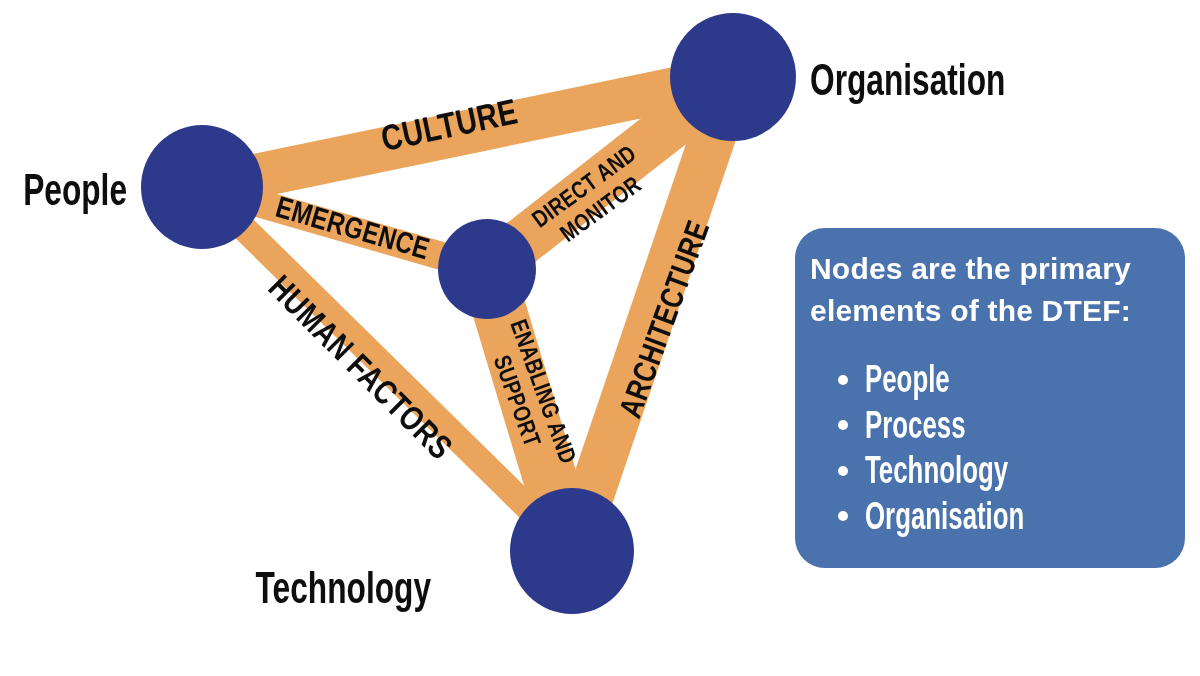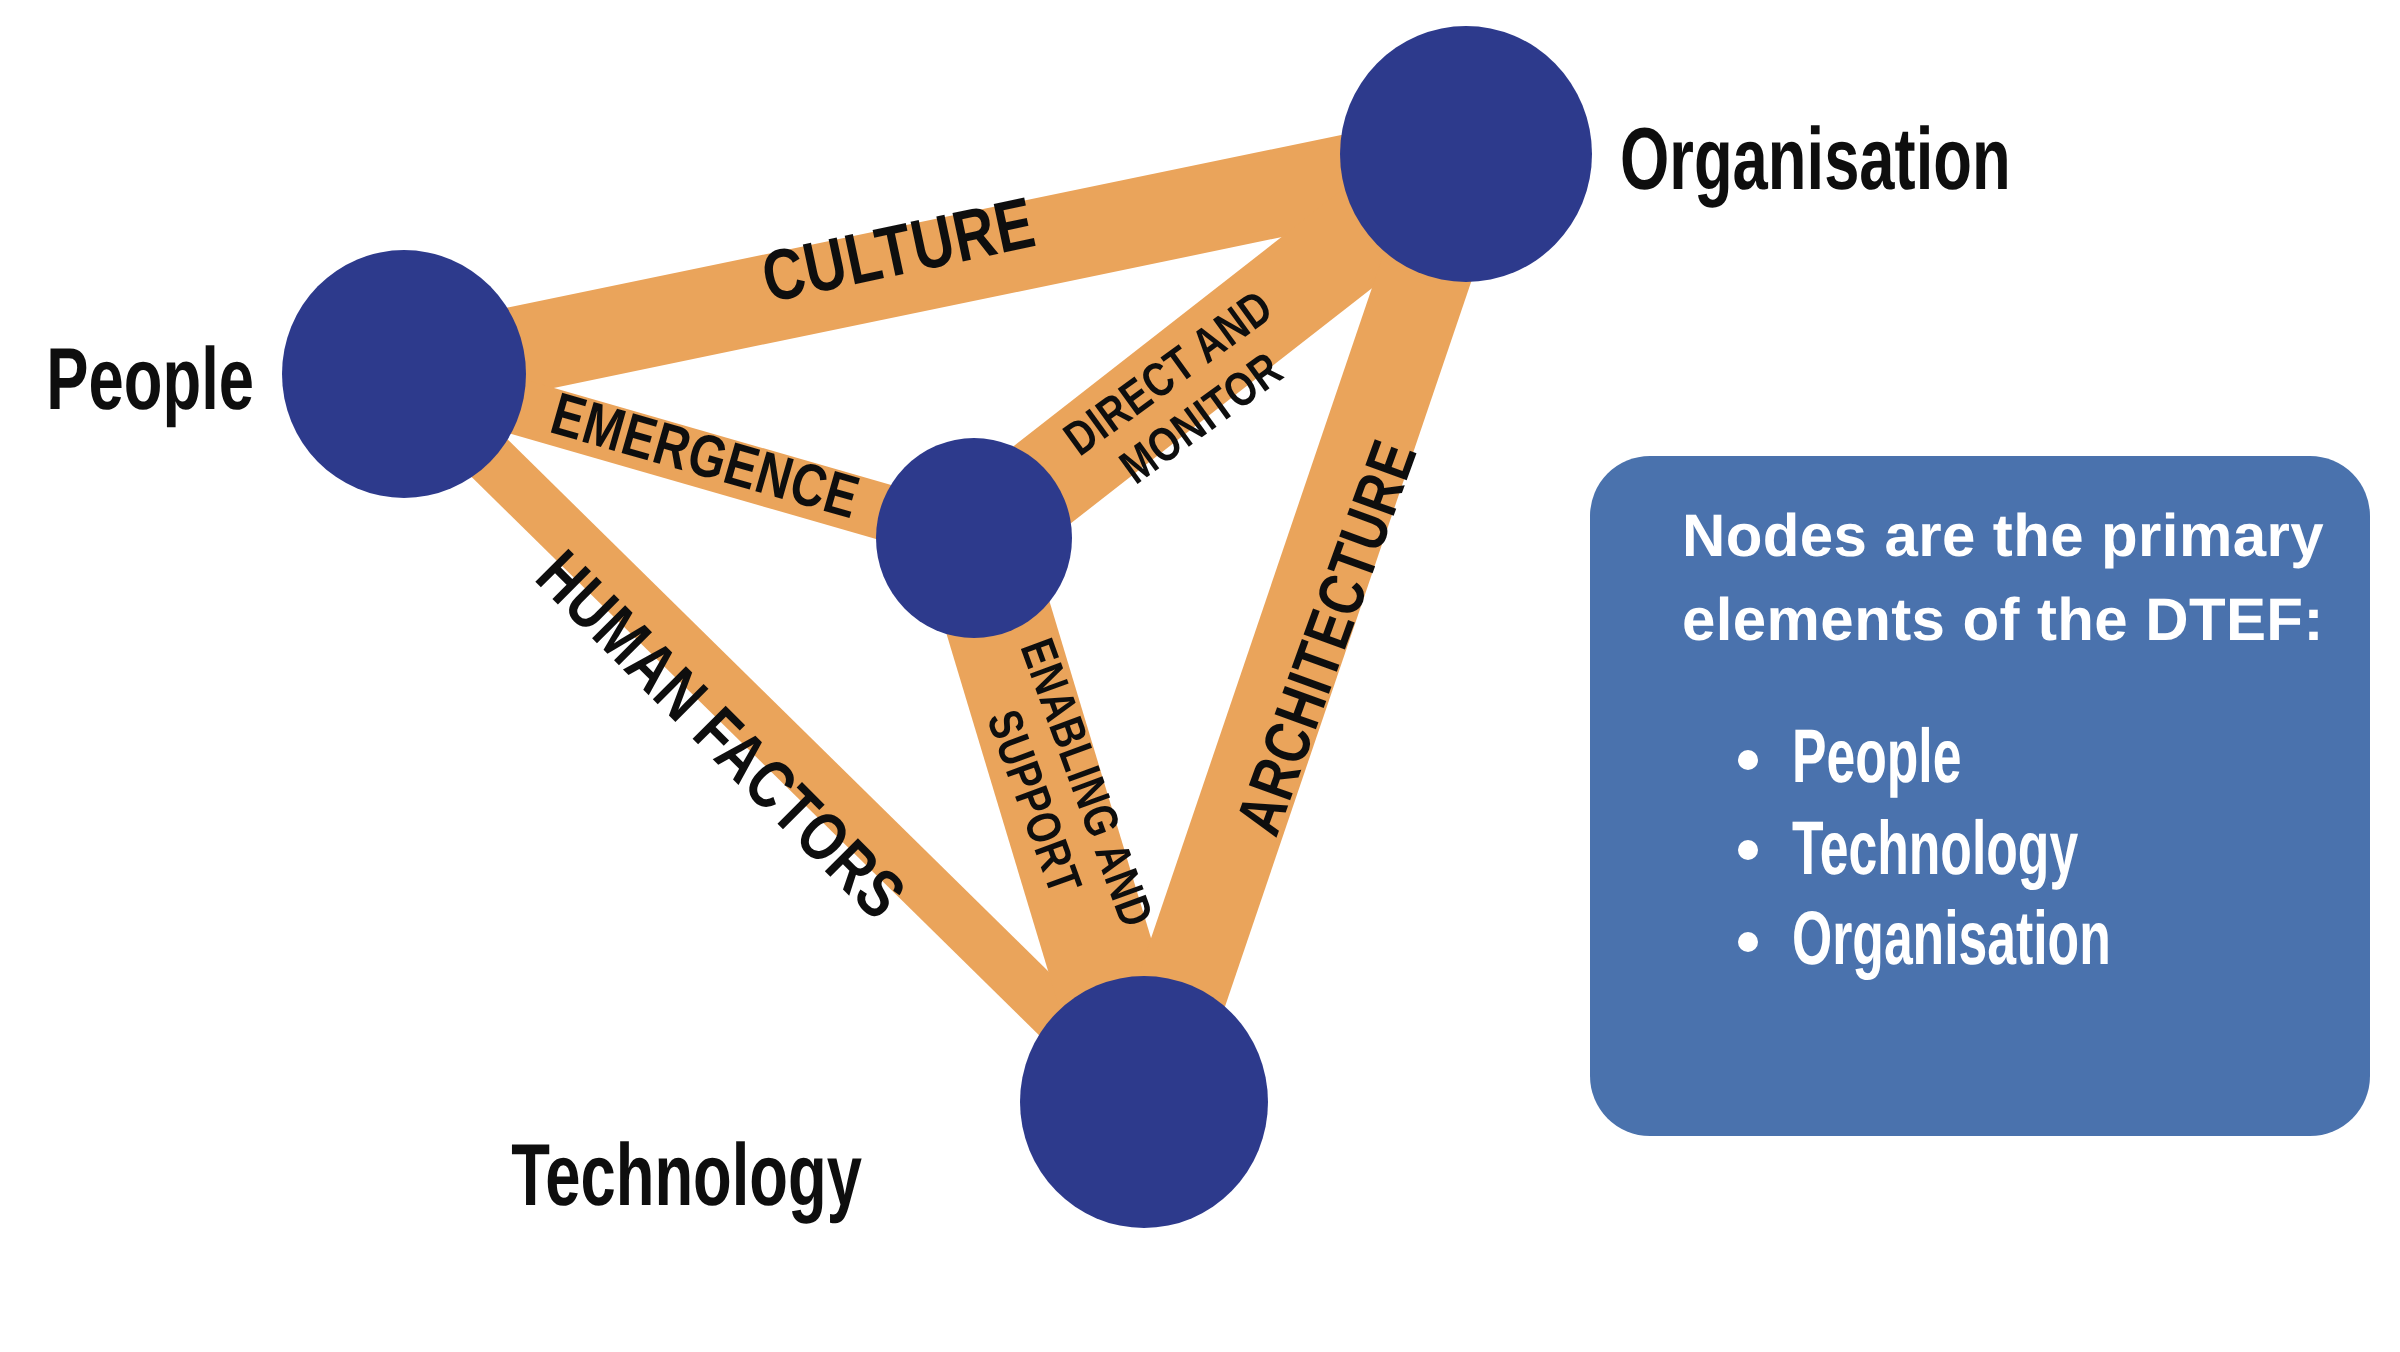--- a/index.html
+++ b/index.html
@@ -1,21 +1,21 @@
 <!DOCTYPE html>
 <html><head>
 <meta charset="utf-8">
 <style>
   html,body{margin:0;padding:0;background:#ffffff;}
   #canvas{position:relative;width:1200px;height:676px;overflow:hidden;background:#ffffff;
           font-family:"Liberation Sans",sans-serif;}
   #diagram{position:absolute;left:0;top:0;}
   svg text{font-family:"Liberation Sans",sans-serif;}
   .panel{position:absolute;left:795px;top:228px;width:390px;height:340px;border-radius:30px;
-         box-sizing:border-box;padding:20px 0 0 46px;}
+         box-sizing:border-box;padding:20px 0 0 15px;}
   .panel-title{color:#ffffff;font-size:30px;line-height:42px;font-weight:600;width:330px;
                letter-spacing:0.2px;}
   .node-list{list-style:none;margin:25px 0 0 28px;padding:0;}
   .node-list li{display:flex;align-items:center;height:45.5px;}
   .dot{width:10px;height:10px;border-radius:50%;background:#ffffff;margin-right:17px;flex:none;}
   .itm{display:inline-block;color:#ffffff;font-size:38px;font-weight:bold;
        transform:scaleX(0.68);transform-origin:left center;white-space:nowrap;}
 </style>
 </head>
 <body>
@@ -45,20 +45,24 @@
 
   <div class="panel" id="panel" style="background: rgb(74, 114, 173);">
     <div class="panel-title">Nodes are the primary elements of the DTEF:</div>
     <ul class="node-list">
       <li>
           <span class="dot"></span>
           <span class="itm">People</span>
         </li>
       <li>
           <span class="dot"></span>
+          <span class="itm">Process</span>
+        </li>
+      <li>
+          <span class="dot"></span>
           <span class="itm">Technology</span>
         </li>
       <li>
           <span class="dot"></span>
           <span class="itm">Organisation</span>
         </li>
     </ul>
   </div>
 </div>
 

